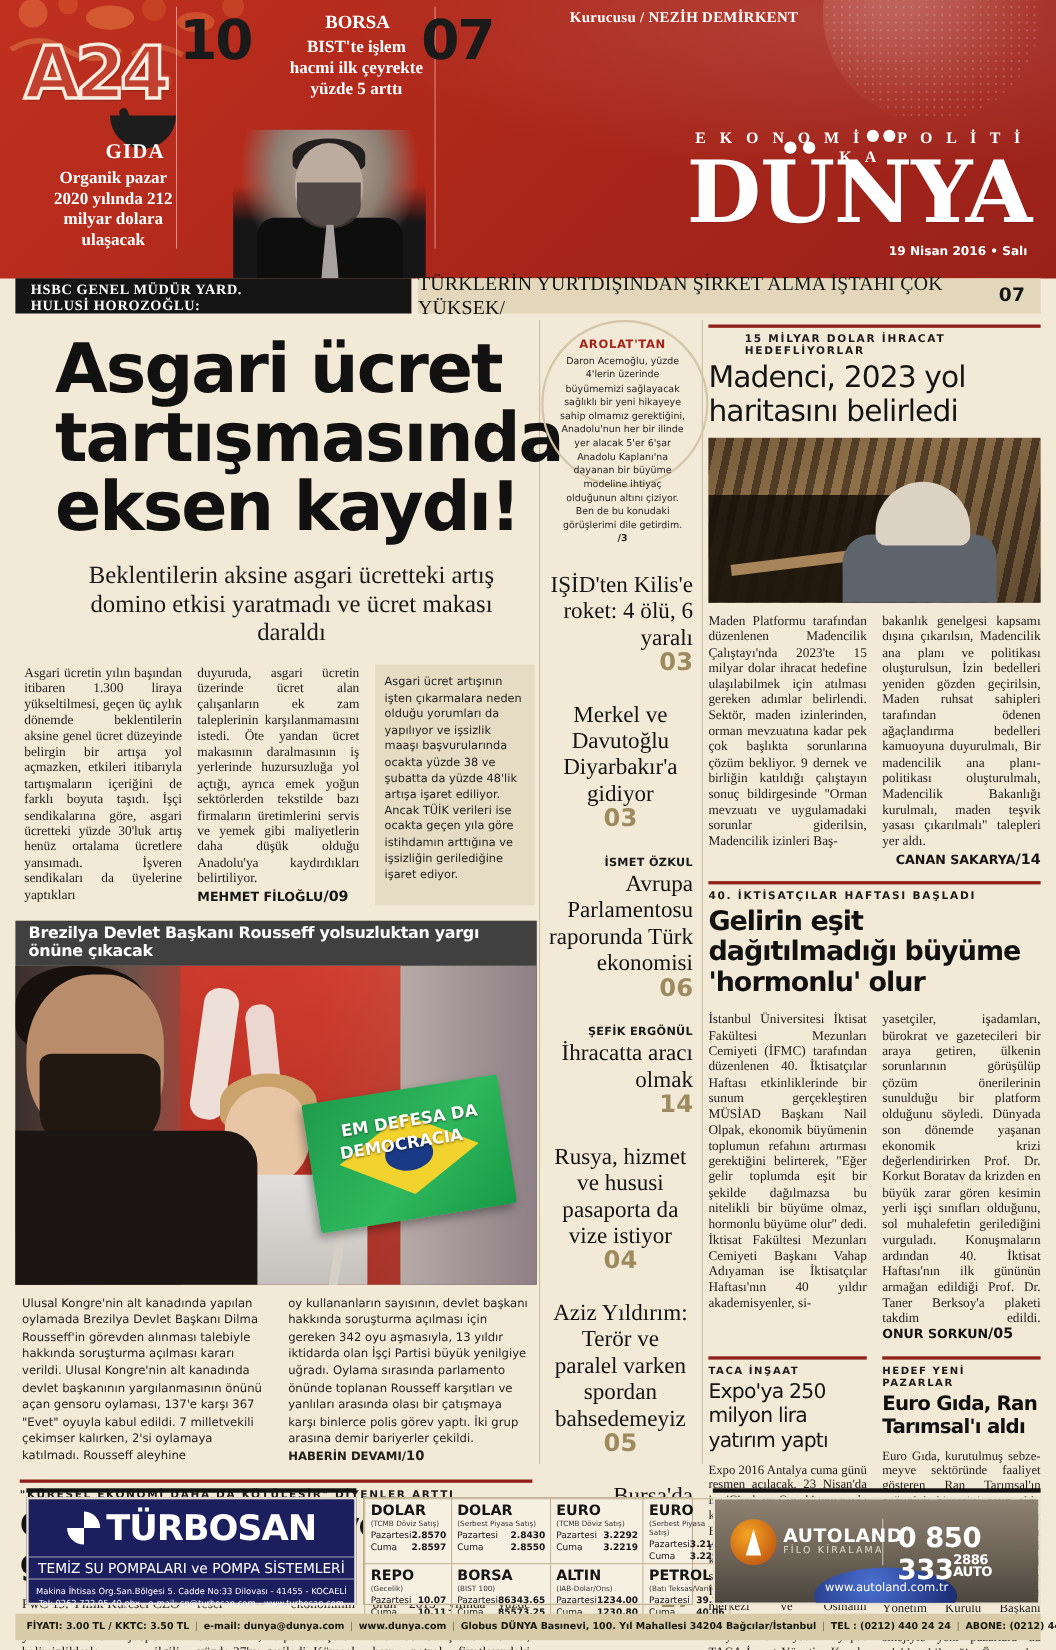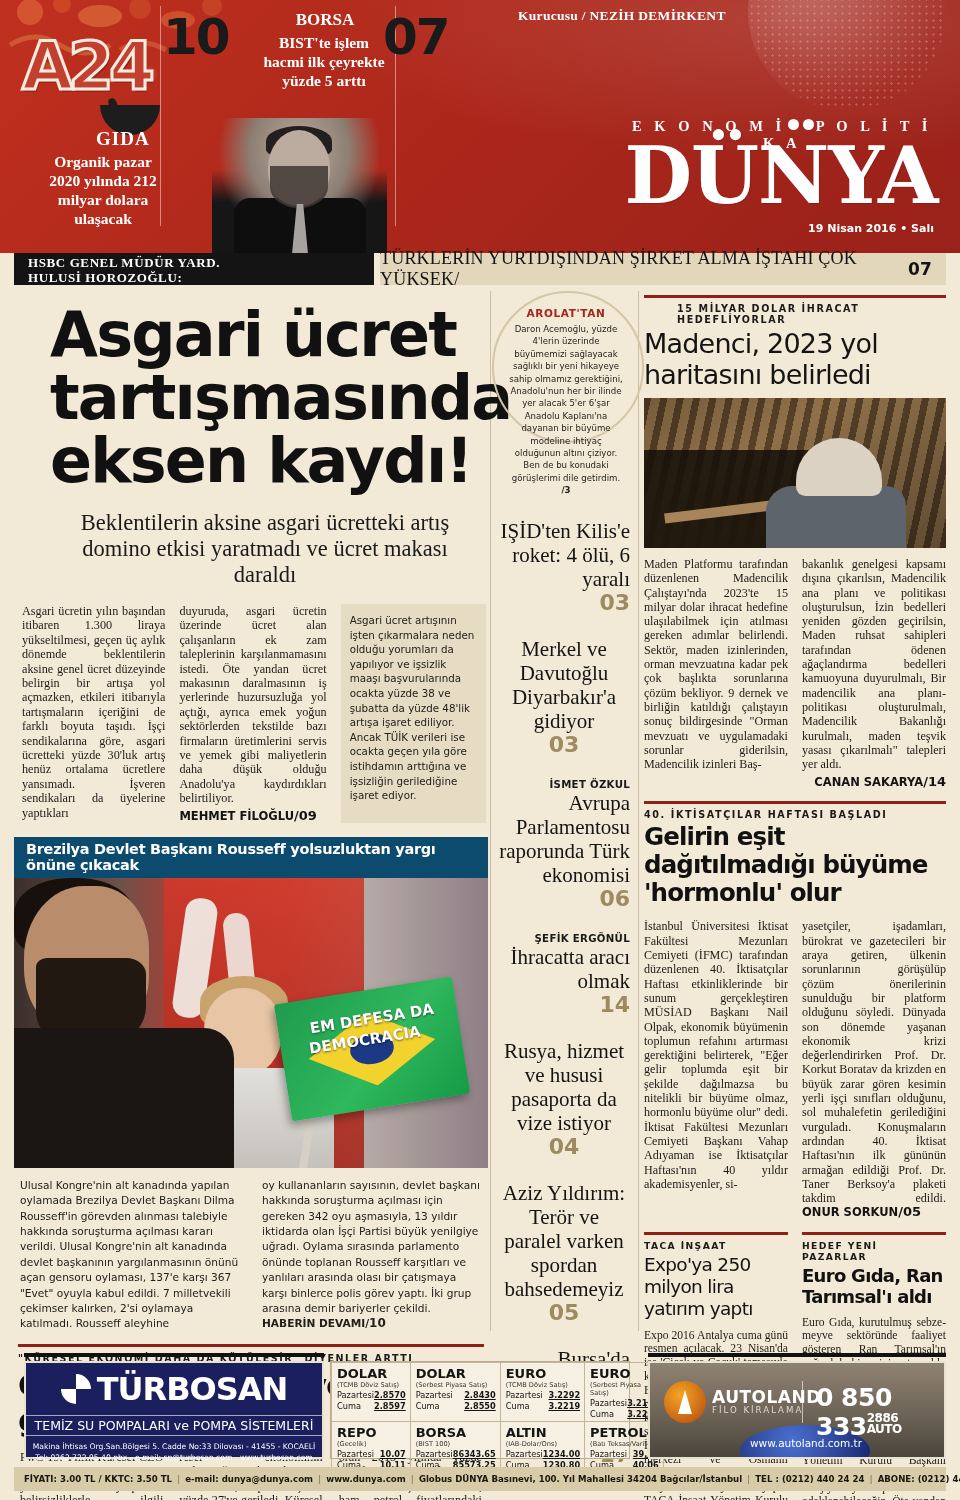--- a/index.html
+++ b/index.html
@@ -190,21 +190,21 @@
     font-weight: bold; font-size: 14px; padding: 4px 8px; letter-spacing:-.2px;
   }
   .signal-body {
     font-family: "DejaVu Sans", sans-serif; font-size: 10.3px;
     line-height: 14.6px; color: #22201e; padding: 9px 9px 0 9px;
   }
 
   
   .brz { margin-top: 14px; }
   .brz-cap {
-    background: #0c4a6e; color: #fff; font-family: "DejaVu Sans", sans-serif;
+    background: #404040; color: #fff; font-family: "DejaVu Sans", sans-serif;
     font-weight: bold; font-size: 14.5px; padding: 4px 10px 5px 12px;
     letter-spacing: -.3px;
   }
   .brz-photo {
     position: relative; width: 474px; height: 290px; overflow: hidden;
     background: linear-gradient(160deg, #2a2321 0%, #4a3a33 35%, #6d5a4d 100%);
   }
   .ph-sky { position:absolute; inset:0;
     background: linear-gradient(to right, #3b2f2b 0%, #6b524a 22%, #c4382d 40%, #d9554a 58%, #b9ada8 72%, #8e7f86 100%); }
   .ph-flagred { position:absolute; left:150px; top:0; width:200px; height:290px;
@@ -358,21 +358,21 @@
   .rates {
     position:absolute; left: 330px; top: 12px; width: 300px; height: 98px;
     background: #f6f0e2; border: 1px solid #b9ac90;
   }
   .rates table { width:100%; height:100%; border-collapse: collapse; }
   .rates td { width: 25%; border: 1px solid #c3b596; vertical-align: top; padding: 3px 4px 2px 5px; }
   .r-name { font-family:"DejaVu Sans",sans-serif; font-weight:900; font-size: 13px; color:#141414; }
   .r-note { font-family:"DejaVu Sans",sans-serif; font-size: 6.6px; color:#333; }
   .r-row { display:flex; justify-content:space-between;
     font-family:"DejaVu Sans",sans-serif; font-size: 8.2px; color:#141414; margin-top:1px; }
-  .r-row b { font-weight:900;text-decoration:underline; }
+  .r-row b { font-weight:900; }
   .ad-auto {
     position:absolute; left: 648px; top: 12px; width: 298px; height: 98px;
     background: linear-gradient(180deg,#8e8272 0%,#6d6356 55%,#4a453d 100%);
     border: 2px solid #e8e2d2; overflow:hidden;
   }
   .auto-badge { position:absolute; left: 14px; top: 18px; width: 42px; height: 42px;
     border-radius:50%; background: radial-gradient(circle at 38% 34%, #f5a623, #b4450f); }
   .auto-badge::after { content:""; position:absolute; left:14px; top:9px;
     width:0;height:0;border-left:7px solid transparent;border-right:7px solid transparent;
     border-bottom:24px solid #fff; }

